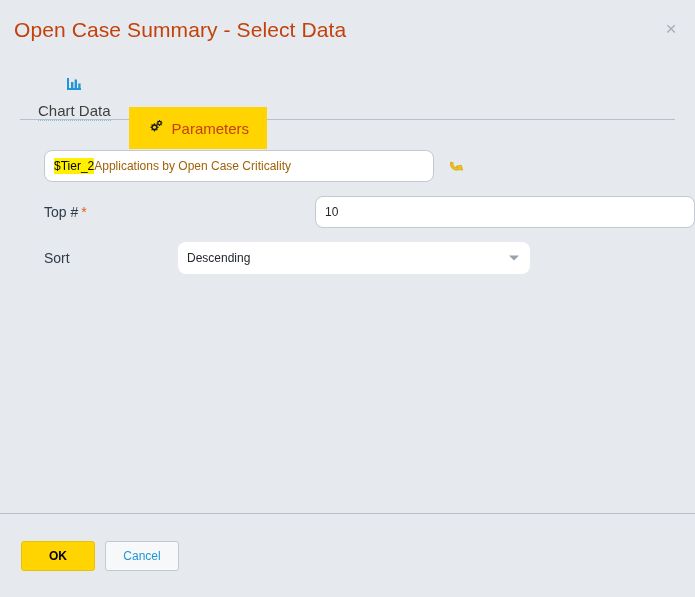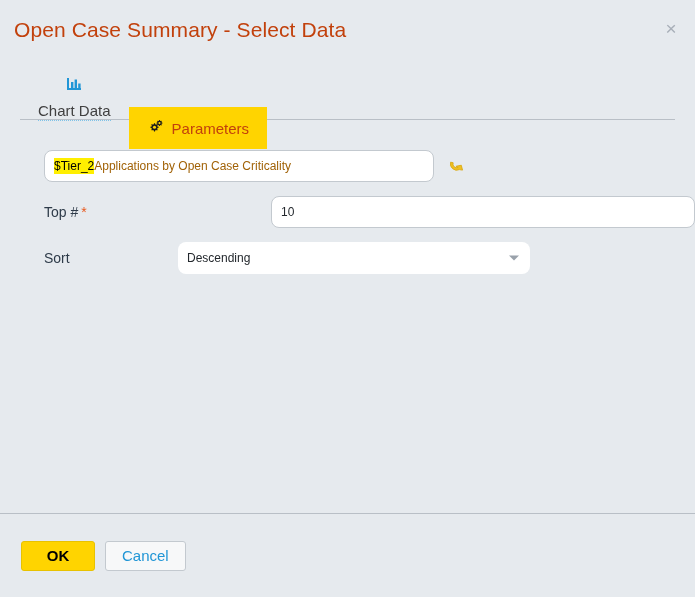--- a/index.html
+++ b/index.html
@@ -143,21 +143,21 @@
     box-sizing: border-box;
     display: flex;
     align-items: center;
     padding: 0 9px;
     font-size: 12px;
     color: #23282d;
     position: relative;
     cursor: text;
   }
   .input-name { width: 390px; }
-  .input-top  { width: 424px; }
+  .input-top  { width: 380px; }
   .input-sort {
     width: 352px;
     border: none;
     cursor: pointer;
     box-shadow: 0 0 0 0 transparent;
   }
   .hl-token {
     background: #ffef00;
     color: #000000;
     padding: 1px 0;
@@ -193,21 +193,21 @@
     display: flex;
     align-items: center;
     padding-left: 21px;
     gap: 10px;
     box-sizing: border-box;
   }
   .btn {
     height: 30px;
     min-width: 74px;
     border-radius: 3px;
-    font-size: 15px;
+    font-size: 12px;
     display: inline-flex;
     align-items: center;
     justify-content: center;
     cursor: pointer;
     box-sizing: border-box;
     padding: 0 16px;
   }
   .btn-ok {
     background: #ffd400;
     color: #000000;

